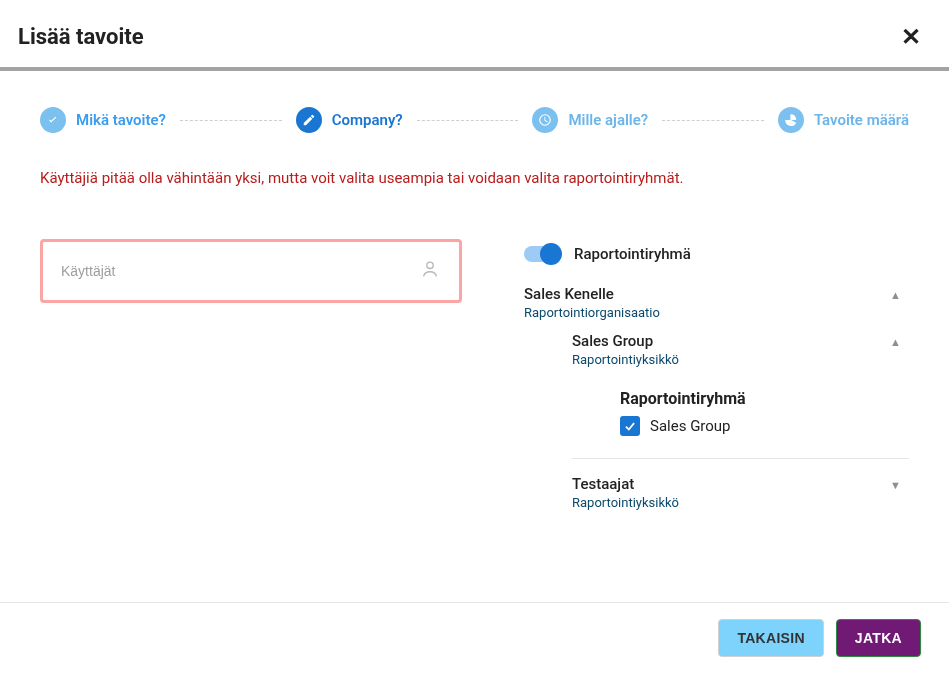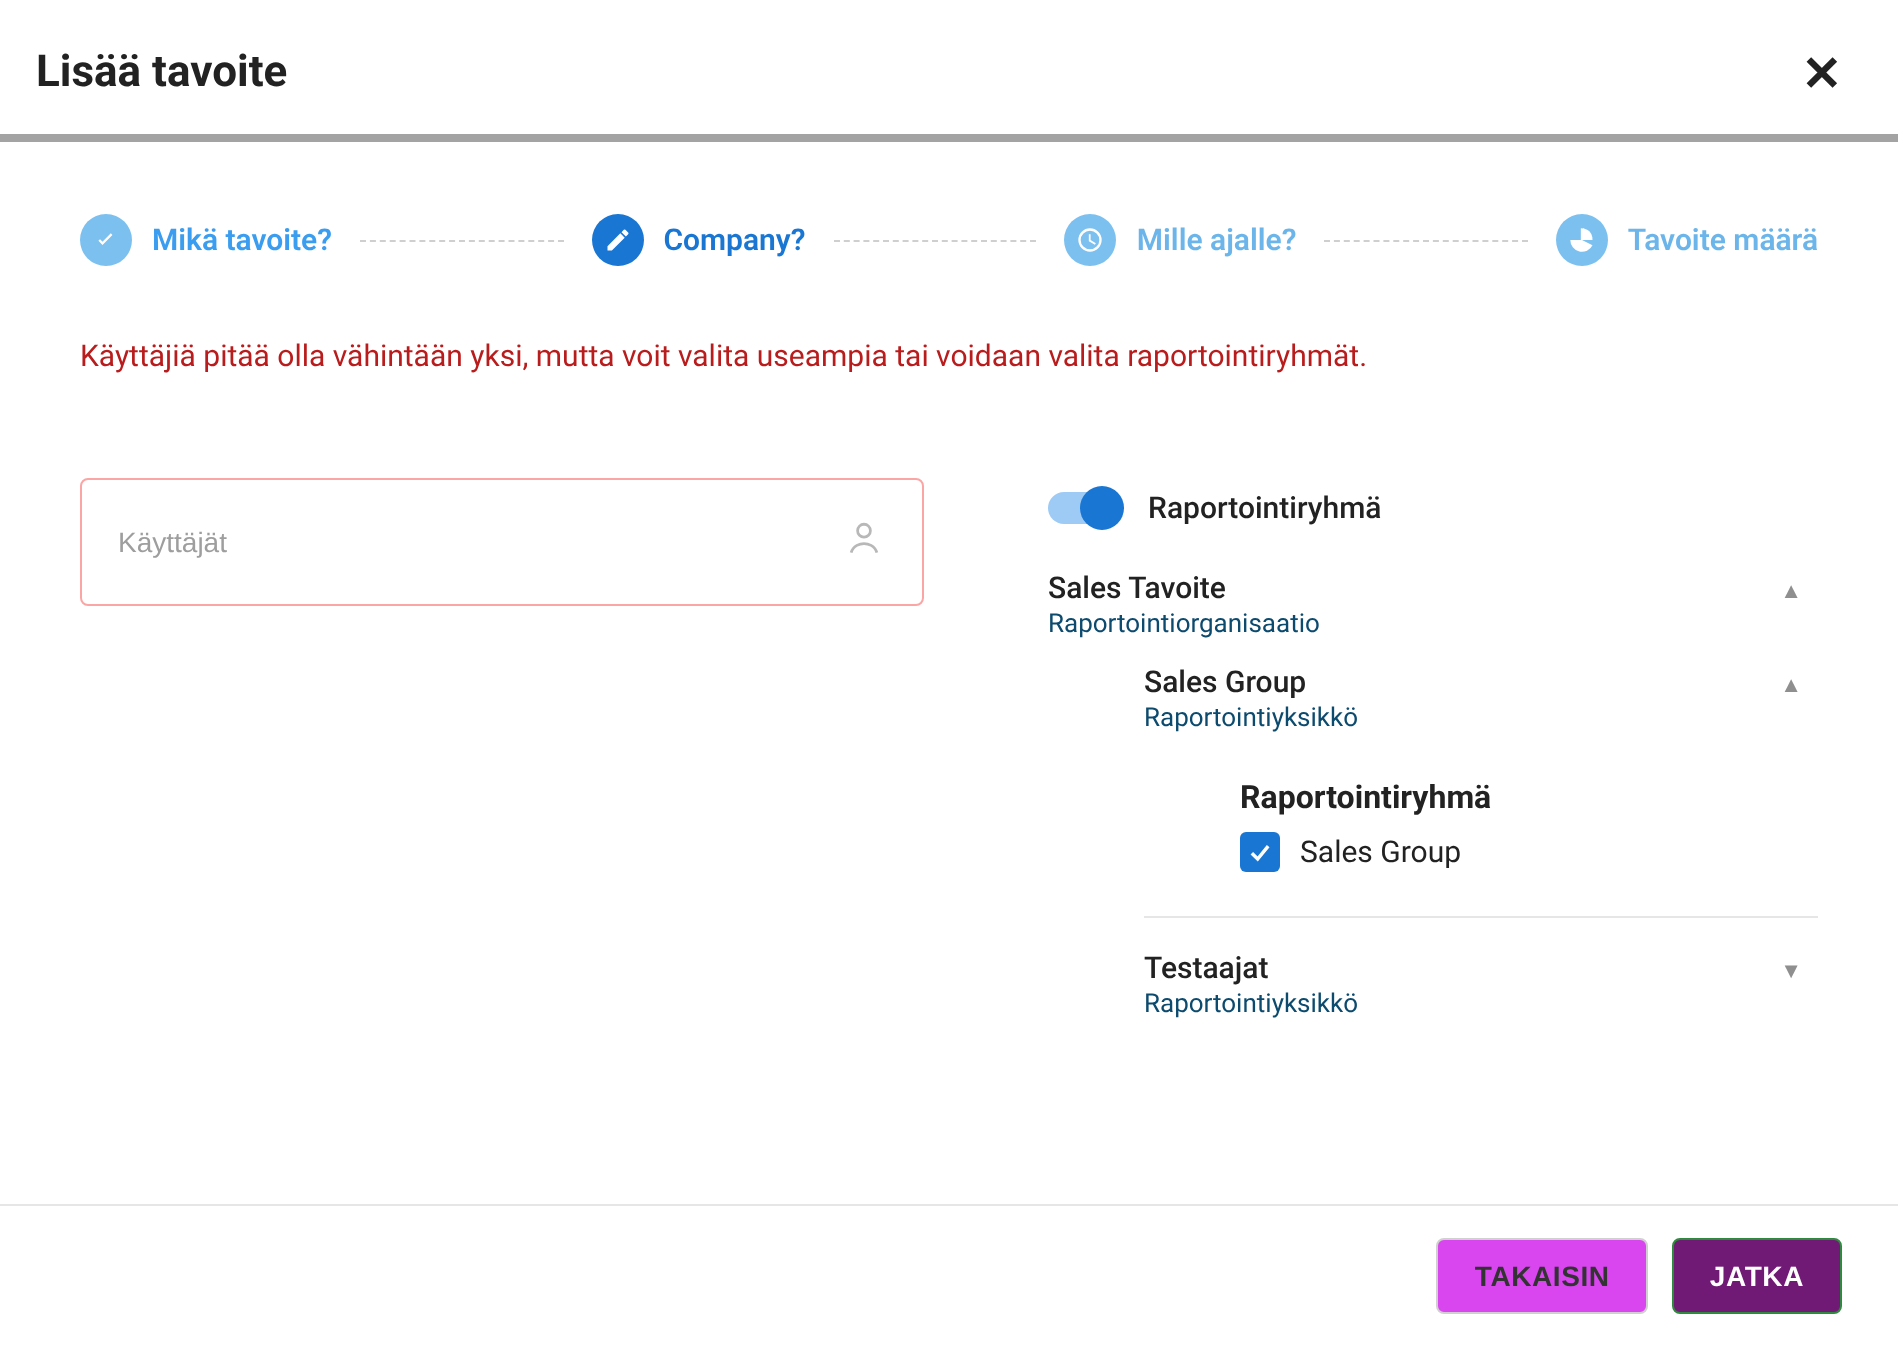--- a/index.html
+++ b/index.html
@@ -21,21 +21,21 @@
 .step.pending .step-icon { background: #7cc0f0; }
 .step.pending .step-label { color: #6bb5ea; }
 .connector { flex: 1; border-top: 1px dashed #cfcfcf; margin: 0 14px; height: 0; }
 
 .content { padding: 16px 40px 0; display: flex; flex-direction: column; }
 .desc { font-size: 15px; color: #b91c1c; margin-bottom: 52px; }
 .cols { display: flex; gap: 44px; }
 .col-left { width: 422px; }
 .col-right { flex: 1; }
 
-.input-wrap { border: 1px solid #fca5a5; border-radius: 4px; height: 64px; display: flex; align-items: center; justify-content: space-between; padding: 0 18px; }
+.input-wrap { border: 3px solid #fca5a5; border-radius: 4px; height: 64px; display: flex; align-items: center; justify-content: space-between; padding: 0 18px; }
 .input-wrap input { border: none; outline: none; font-size: 14px; color: #888; background: transparent; width: 100%; }
 .input-wrap input::placeholder { color: #9e9e9e; }
 .person-icon { color: #b8b8b8; }
 
 .toggle-row { display: flex; align-items: center; gap: 14px; padding: 6px 0 16px 18px; }
 .toggle { position: relative; width: 36px; height: 16px; background: #9ecbf5; border-radius: 10px; cursor: pointer; }
 .toggle::after { content: ""; position: absolute; right: -2px; top: -3px; width: 22px; height: 22px; background: #1976d2; border-radius: 50%; }
 .toggle-label { font-size: 15px; font-weight: 500; }
 
 .tree { padding-left: 18px; }
@@ -50,21 +50,21 @@
 .group-header { font-size: 16px; font-weight: 700; margin-bottom: 8px; }
 .checkbox-row { display: flex; align-items: center; gap: 10px; }
 .checkbox { width: 20px; height: 20px; border-radius: 3px; background: #1976d2; display: flex; align-items: center; justify-content: center; cursor: pointer; }
 .checkbox svg { width: 14px; height: 14px; stroke: #fff; stroke-width: 3; fill: none; }
 .checkbox-label { font-size: 15px; }
 
 .divider { border-top: 1px solid #e6e6e6; margin: 14px 0 10px -48px; }
 
 .footer { position: absolute; bottom: 0; left: 0; right: 0; border-top: 1px solid #e6e6e6; padding: 16px 28px; display: flex; justify-content: flex-end; gap: 12px; }
 .btn { font-size: 14px; font-weight: 700; padding: 10px 18px; border-radius: 4px; cursor: pointer; letter-spacing: 0.3px; }
-.btn-secondary { background: #d946ef; color: #333; border: 1px solid #d0d0d0; }
+.btn-secondary { background: #7dd3fc; color: #333; border: 1px solid #d0d0d0; }
 .btn-primary { background: #701a75; color: #fff; border: 1px solid #2e8b3d; }
 </style>
 </head>
 <body>
 
 <div class="header">
   <h1>Lisää tavoite</h1>
   <span class="close-btn">✕</span>
 </div>
 
@@ -124,21 +124,21 @@
 
     <div class="col-right">
       <div class="toggle-row">
         <div class="toggle"></div>
         <span class="toggle-label">Raportointiryhmä</span>
       </div>
 
       <div class="tree">
         <div class="tree-item">
           <div class="titles">
-            <span class="title">Sales Tavoite</span>
+            <span class="title">Sales Kenelle</span>
             <span class="subtitle">Raportointiorganisaatio</span>
           </div>
           <span class="arrow">▲</span>
         </div>
 
         <div class="tree-children">
           <div class="tree-item">
             <div class="titles">
               <span class="title">Sales Group</span>
               <span class="subtitle">Raportointiyksikkö</span>

